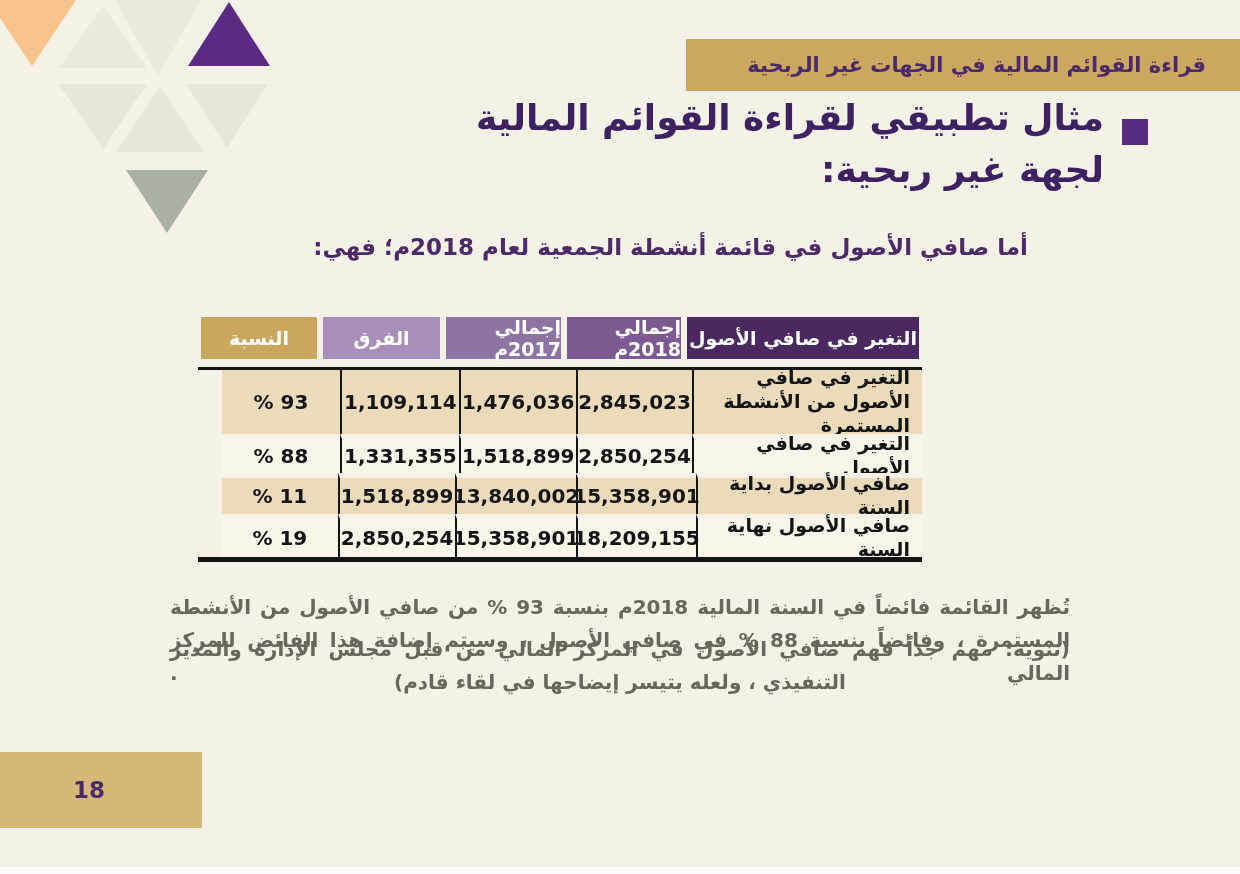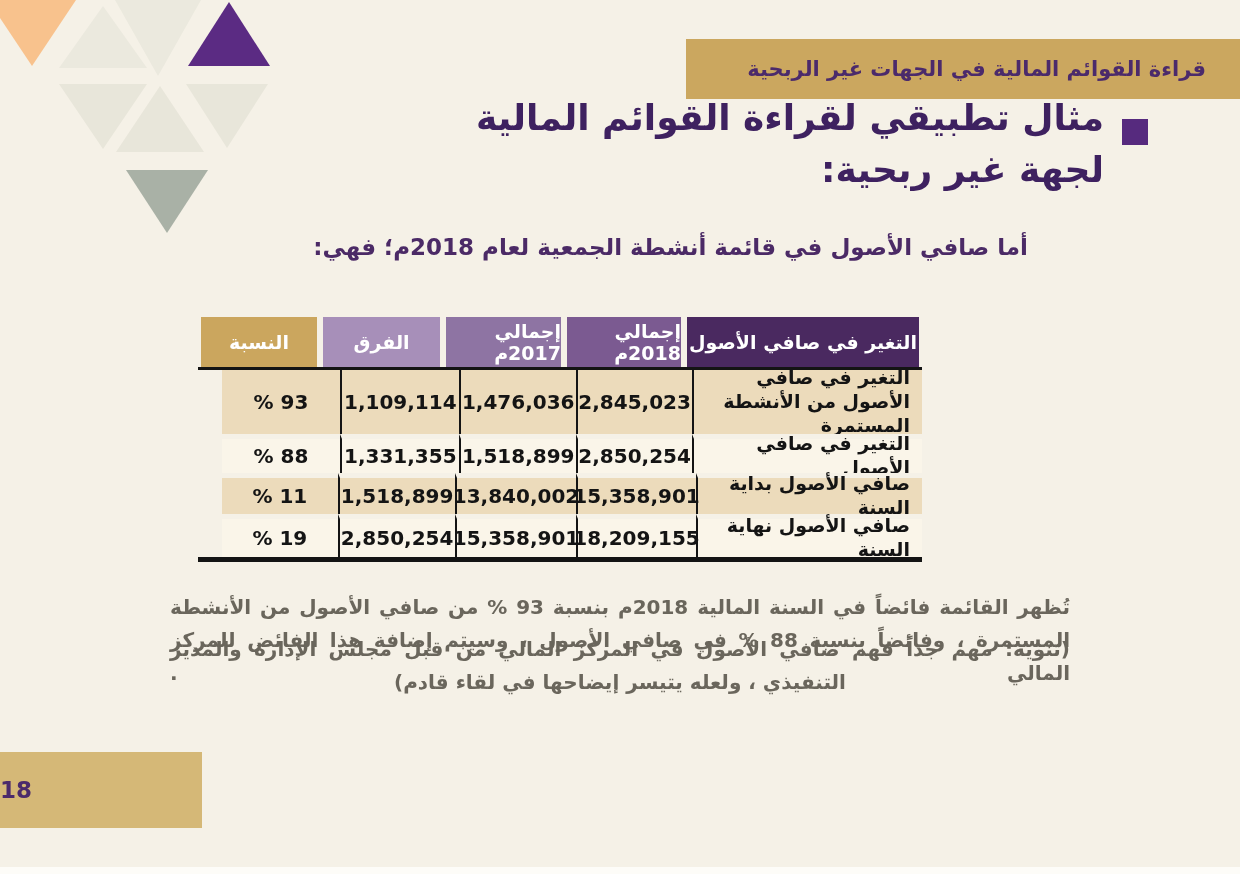--- a/index.html
+++ b/index.html
@@ -13,40 +13,40 @@
   .tri{position:absolute;}
   .tri.up{clip-path:polygon(50% 0,100% 100%,0 100%);}
   .tri.down{clip-path:polygon(0 0,100% 0,50% 100%);}
   .t-orange{background:var(--tri-orange,#f8c28d);}
   .t-purple{background:var(--tri-purple,#5b2b83);}
   .t-light{background:var(--tri-light,#ebe9de);}
   .t-light2{background:var(--tri-light2,#e8e6da);}
   .t-sage{background:var(--tri-sage,#a9b1a6);}
   
   .banner{
-    position:absolute;top:39px;right:0;width:554px;height:60px;
+    position:absolute;top:39px;right:0;width:554px;height:52px;
     background:var(--banner-bg,#cba75f);
     display:flex;align-items:center;box-sizing:border-box;padding-right:34px;
     color:var(--banner-text,#4b2a6b);font-size:21px;font-weight:bold;
   }
   
   .bullet{position:absolute;top:119px;right:92px;width:26px;height:26px;background:var(--bullet,#562a7e);}
   .title{
     position:absolute;top:92px;right:136px;width:760px;text-align:right;
     color:var(--title-text,#3e2160);font-size:36px;font-weight:bold;line-height:52px;
   }
   .subtitle{
     position:absolute;top:234px;right:212px;white-space:nowrap;
     color:var(--subtitle-text,#4b2a66);font-size:23px;font-weight:bold;
   }
   
   .tbl{position:absolute;top:317px;left:198px;width:724px;direction:rtl;}
   .thead{display:flex;height:50px;}
   .th{
-    box-sizing:border-box;height:50px;padding:0 3px;background-clip:content-box;
+    box-sizing:border-box;height:42px;padding:0 3px;background-clip:content-box;
     display:flex;align-items:center;justify-content:center;
     color:#ffffff;font-size:19px;font-weight:bold;
   }
   .c0{width:238px;}.c1{width:120px;}.c2{width:121px;}.c3{width:123px;}.c4{width:122px;}
   .th.c0{background-color:var(--hdr-change,#4a2960);}
   .th.c1{background-color:var(--hdr-2018,#7b5a91);}
   .th.c2{background-color:var(--hdr-2017,#8e74a3);}
   .th.c3{background-color:var(--hdr-diff,#a78fb9);}
   .th.c4{background-color:var(--hdr-pct,#cba65e);}
   .rule{height:3px;background:var(--border-dark,#141414);}
@@ -67,21 +67,21 @@
   .para{
     position:absolute;left:170px;width:900px;direction:rtl;text-align:justify;
     color:var(--para-text,#6a665c);font-size:20px;font-weight:bold;line-height:33px;margin:0;
   }
   #para1{top:591px;text-align-last:justify;}
   #para2{top:633px;text-align-last:center;}
   
   .pageblock{
     position:absolute;left:0;top:752px;width:202px;height:76px;direction:ltr;
     background:var(--pagenum-bg,#d5b877);
-    display:flex;align-items:center;justify-content:flex-start;box-sizing:border-box;padding-right:24px;
+    display:flex;align-items:center;justify-content:center;box-sizing:border-box;padding-right:24px;
     color:var(--pagenum-text,#4b2a6b);font-size:23px;font-weight:bold;
   }
   .bottomstrip{position:absolute;left:0;bottom:0;width:1240px;height:7px;background:#fdfcf8;}
 </style>
 </head>
 <body>
 
 <div id="slide">
 
   <div>

